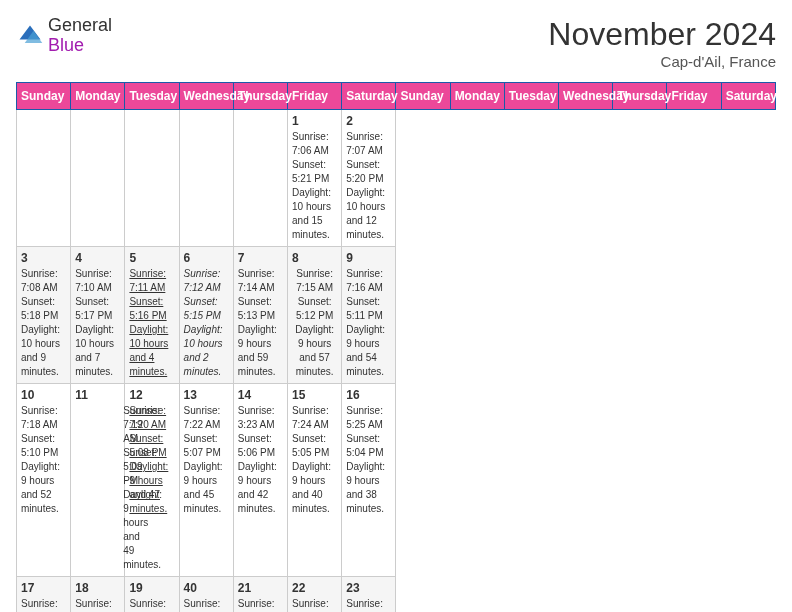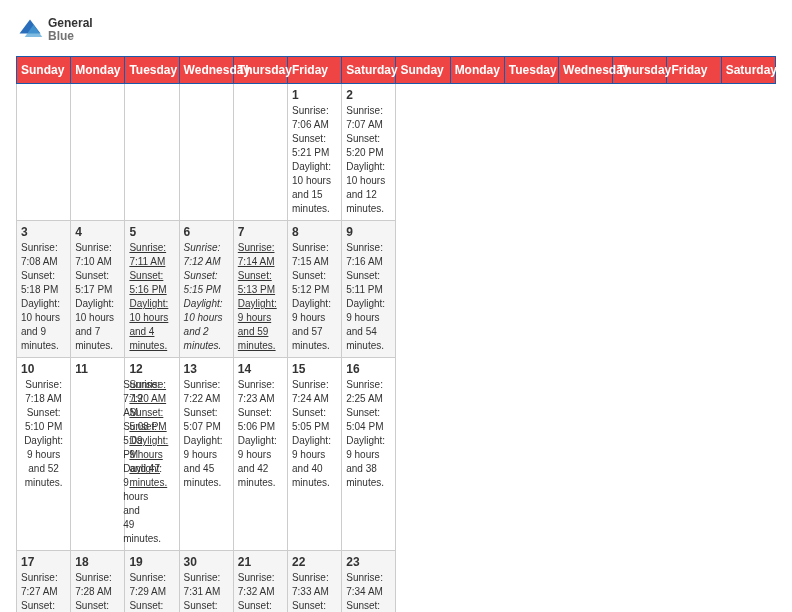--- a/index.html
+++ b/index.html
@@ -15,26 +15,26 @@
       justify-content: space-between;
       align-items: flex-start;
       margin-bottom: 12px;
     }
     .logo {
       display: flex;
       align-items: center;
       gap: 4px;
     }
     .logo-text {
-      font-size: 12px;
-      font-weight: bold;
+      font-size: 18px;
+      font-weight: normal;
       line-height: 1.1;
     }
     .logo-general { color: #333; }
-    .logo-blue { color: #737373; }
+    .logo-blue { color: #a21caf; }
     .logo-icon {
       width: 28px;
       height: 28px;
     }
     .title-block {
       text-align: right;
     }
     .month-title {
       font-size: 32px;
       font-weight: normal;
@@ -43,21 +43,21 @@
     .location {
       font-size: 15px;
       color: #555;
     }
     table {
       width: 100%;
       border-collapse: collapse;
       table-layout: fixed;
     }
     thead th {
-      background: #ef4444;
+      background: #ec4899;
       color: #fff;
       font-size: 12px;
       font-weight: bold;
       padding: 6px 4px;
       text-align: left;
       border: 1px solid #1a5aaa;
     }
     tbody td {
       border: 1px solid #ccc;
       vertical-align: top;
@@ -91,20 +91,24 @@
 <div class="header">
   <div class="logo">
     <svg class="logo-icon" viewBox="0 0 32 32">
       <polygon points="16,4 28,20 4,20" fill="#2a6ebb"></polygon>
       <polygon points="20,10 30,24 10,24" fill="#4a9fd4" opacity="0.7"></polygon>
     </svg>
     <div class="logo-text">
       <span class="logo-general">General</span><br>
       <span class="logo-blue">Blue</span>
     </div>
+  </div>
+  <div class="title-block">
+    <div class="month-title">November 2024</div>
+    <div class="location">Cap-d'Ail, France</div>
   </div>
 </div>
 
 <table>
   <thead>
     <tr>
     <th>Sunday</th>
         <th>Monday</th>
         <th>Tuesday</th>
         <th>Wednesday</th>
@@ -160,41 +164,41 @@
 Daylight: 10 hours and 4 minutes.</div>
         </td>
         <td>
           <span class="day-num">6</span>
           <div class="cell-info" style="white-space: pre-line; font-style: italic;">Sunrise: 7:12 AM
 Sunset: 5:15 PM
 Daylight: 10 hours and 2 minutes.</div>
         </td>
         <td>
           <span class="day-num">7</span>
-          <div class="cell-info" style="white-space: pre-line; text-decoration: underline;">Sunrise: 7:14 AM
+          <div class="cell-info" style="white-space: pre-line;">Sunrise: 7:14 AM
 Sunset: 5:13 PM
 Daylight: 9 hours and 59 minutes.</div>
         </td>
         <td>
           <span class="day-num">8</span>
-          <div class="cell-info" style="white-space: pre-line;">Sunrise: 7:15 AM
+          <div class="cell-info" style="white-space: pre-line; text-align: center;">Sunrise: 7:15 AM
 Sunset: 5:12 PM
 Daylight: 9 hours and 57 minutes.</div>
         </td>
         <td>
           <span class="day-num">9</span>
           <div class="cell-info" style="white-space: pre-line;">Sunrise: 7:16 AM
 Sunset: 5:11 PM
 Daylight: 9 hours and 54 minutes.</div>
         </td>
       </tr>
       <tr>
         <td>
           <span class="day-num">10</span>
-          <div class="cell-info" style="white-space: pre-line; text-align: center;">Sunrise: 7:18 AM
+          <div class="cell-info" style="white-space: pre-line;">Sunrise: 7:18 AM
 Sunset: 5:10 PM
 Daylight: 9 hours and 52 minutes.</div>
         </td>
         <td>
           <span class="day-num">11</span>
           <div class="cell-info" style="white-space: pre-line; margin-left: 48px;">Sunrise: 7:19 AM
 Sunset: 5:09 PM
 Daylight: 9 hours and 49 minutes.</div>
         </td>
         <td>
@@ -204,33 +208,33 @@
 Daylight: 9 hours and 47 minutes.</div>
         </td>
         <td>
           <span class="day-num">13</span>
           <div class="cell-info" style="white-space: pre-line;">Sunrise: 7:22 AM
 Sunset: 5:07 PM
 Daylight: 9 hours and 45 minutes.</div>
         </td>
         <td>
           <span class="day-num">14</span>
-          <div class="cell-info" style="white-space: pre-line;">Sunrise: 7:23 AM
+          <div class="cell-info" style="white-space: pre-line;">Sunrise: 3:23 AM
 Sunset: 5:06 PM
 Daylight: 9 hours and 42 minutes.</div>
         </td>
         <td>
           <span class="day-num">15</span>
           <div class="cell-info" style="white-space: pre-line;">Sunrise: 7:24 AM
 Sunset: 5:05 PM
 Daylight: 9 hours and 40 minutes.</div>
         </td>
         <td>
           <span class="day-num">16</span>
-          <div class="cell-info" style="white-space: pre-line;">Sunrise: 2:25 AM
+          <div class="cell-info" style="white-space: pre-line;">Sunrise: 5:25 AM
 Sunset: 5:04 PM
 Daylight: 9 hours and 38 minutes.</div>
         </td>
       </tr>
       <tr>
         <td>
           <span class="day-num">17</span>
           <div class="cell-info" style="white-space: pre-line;">Sunrise: 7:27 AM
 Sunset: 5:03 PM
 Daylight: 9 hours and 36 minutes.</div>
@@ -241,21 +245,21 @@
 Sunset: 5:02 PM
 Daylight: 9 hours and 33 minutes.</div>
         </td>
         <td>
           <span class="day-num">19</span>
           <div class="cell-info" style="white-space: pre-line;">Sunrise: 7:29 AM
 Sunset: 5:01 PM
 Daylight: 9 hours and 31 minutes.</div>
         </td>
         <td>
-          <span class="day-num">30</span>
+          <span class="day-num">40</span>
           <div class="cell-info" style="white-space: pre-line;">Sunrise: 7:31 AM
 Sunset: 5:00 PM
 Daylight: 9 hours and 29 minutes.</div>
         </td>
         <td>
           <span class="day-num">21</span>
           <div class="cell-info" style="white-space: pre-line;">Sunrise: 7:32 AM
 Sunset: 5:00 PM
 Daylight: 9 hours and 27 minutes.</div>
         </td>

